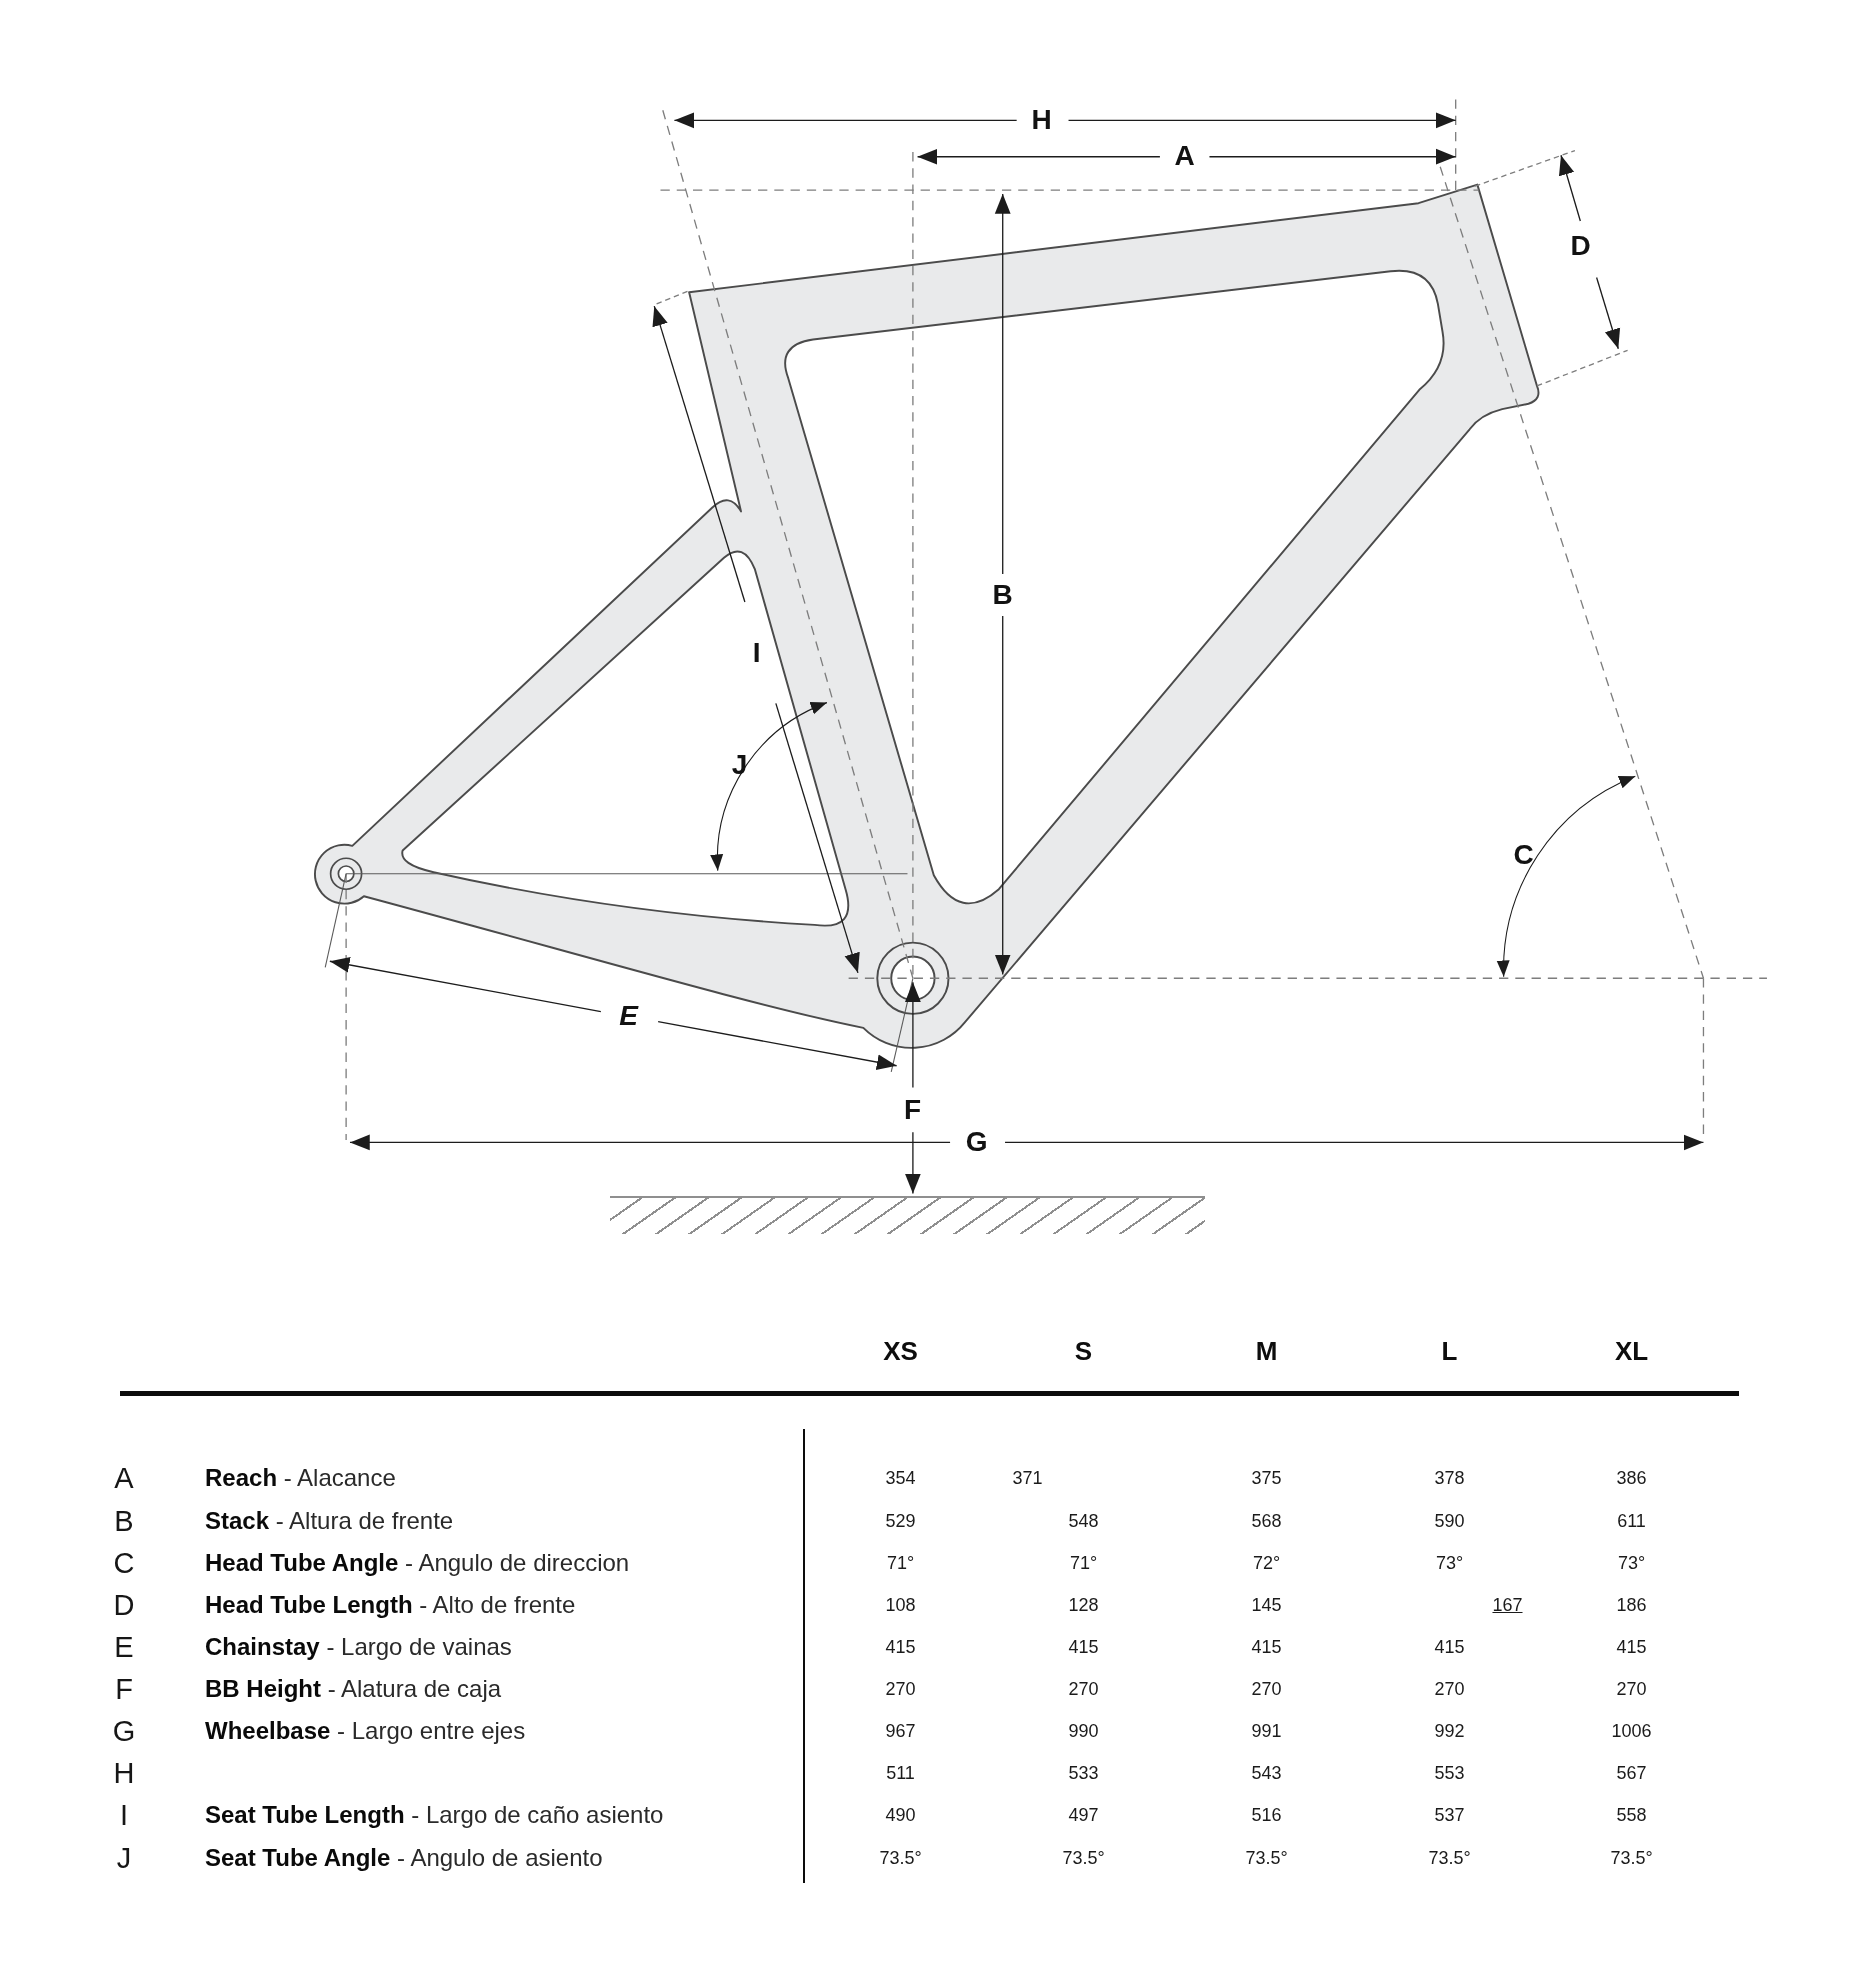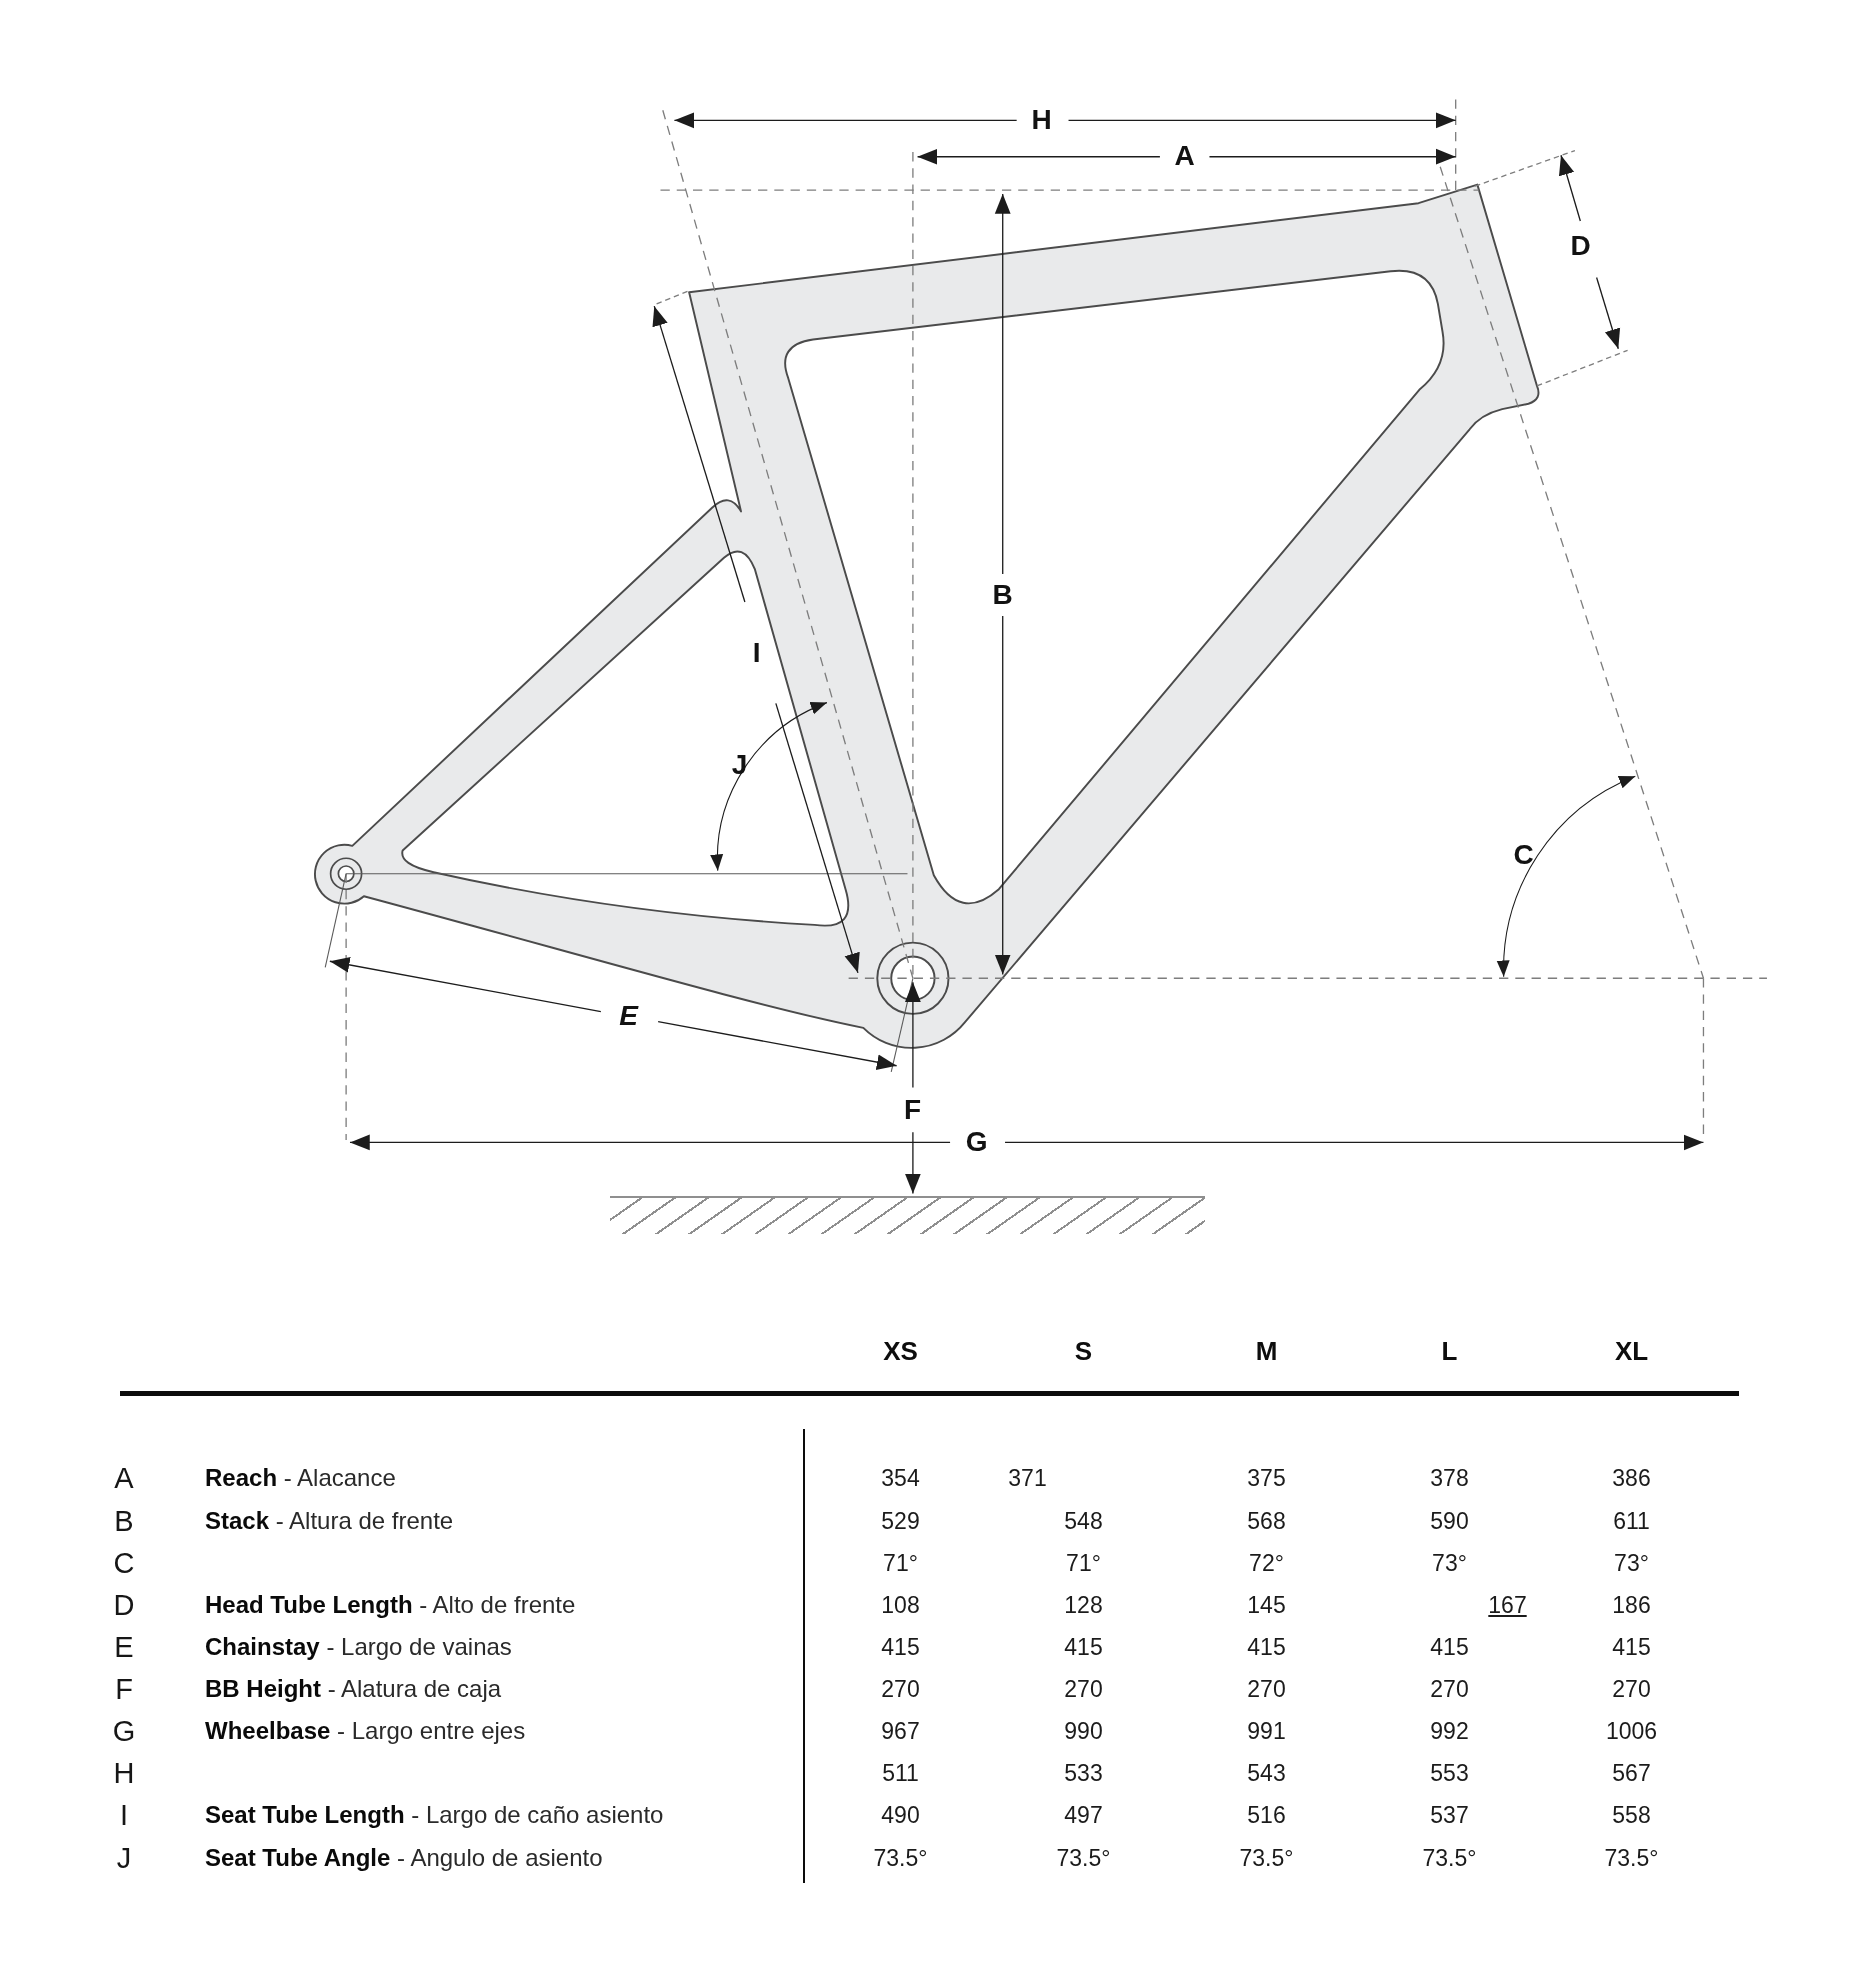--- a/index.html
+++ b/index.html
@@ -15,21 +15,21 @@
     background:repeating-linear-gradient(145deg,transparent 0px,transparent 17px,#8f8f8f 17px,#8f8f8f 19px);}
   
   .col-header{position:absolute;width:183px;height:42px;line-height:42px;text-align:center;font-weight:700;font-size:26px;}
   #rule{left:120px;top:1391px;width:1619px;height:5.4px;background:#0c0c0c;}
   #divider{left:803px;top:1429px;width:2.3px;height:454px;background:#0c0c0c;}
   .geo-row{position:absolute;left:0;width:1856px;height:42px;line-height:42px;}
   .row-key{position:absolute;left:93px;width:62px;text-align:center;font-size:29px;font-weight:400;color:#161616;}
   .row-text{position:absolute;left:205px;white-space:nowrap;font-size:24px;color:#161616;}
   .row-text b{font-weight:700;color:#0a0a0a;}
   .row-text .sep, .row-text .desc{font-weight:400;color:#2a2a2a;}
-  .cell-val{position:absolute;width:183px;text-align:center;font-size:23px;font-weight:400;color:#1b1b1b;}
+  .cell-val{position:absolute;width:183px;text-align:center;font-size:18px;font-weight:400;color:#1b1b1b;}
 </style>
 </head>
 <body>
 
 <div id="diagram" class="abs">
   <svg width="1856" height="1286" viewBox="0 0 2397 1660">
     <defs>
       <marker id="arr" viewBox="0 0 12 12" refX="12" refY="6" markerWidth="15" markerHeight="15" orient="auto-start-reverse">
         <path d="M0,1.2 L12,6 L0,10.8 Z" fill="#1c1c1c"></path>
       </marker>
@@ -156,20 +156,21 @@
         <span class="row-key">B</span>
         <span class="row-text"><b>Stack</b> <span class="sep">-</span> <span class="desc">Altura de frente</span></span>
         <span class="cell-val" style="left: 809px;">529</span>
         <span class="cell-val" style="left: 992px;">548</span>
         <span class="cell-val" style="left: 1175px;">568</span>
         <span class="cell-val" style="left: 1358px; text-align: center;">590</span>
         <span class="cell-val" style="left: 1540px;">611</span>
       </div>
       <div class="geo-row" style="top: 1542px;">
         <span class="row-key">C</span>
+        <span class="row-text"><b>Head Tube Angle</b> <span class="sep">-</span> <span class="desc">Angulo de direccion</span></span>
         <span class="cell-val" style="left: 809px;">71°</span>
         <span class="cell-val" style="left: 992px;">71°</span>
         <span class="cell-val" style="left: 1175px;">72°</span>
         <span class="cell-val" style="left: 1358px;">73°</span>
         <span class="cell-val" style="left: 1540px;">73°</span>
       </div>
       <div class="geo-row" style="top: 1584px;">
         <span class="row-key">D</span>
         <span class="row-text"><b>Head Tube Length</b> <span class="sep">-</span> <span class="desc">Alto de frente</span></span>
         <span class="cell-val" style="left: 809px;">108</span>

